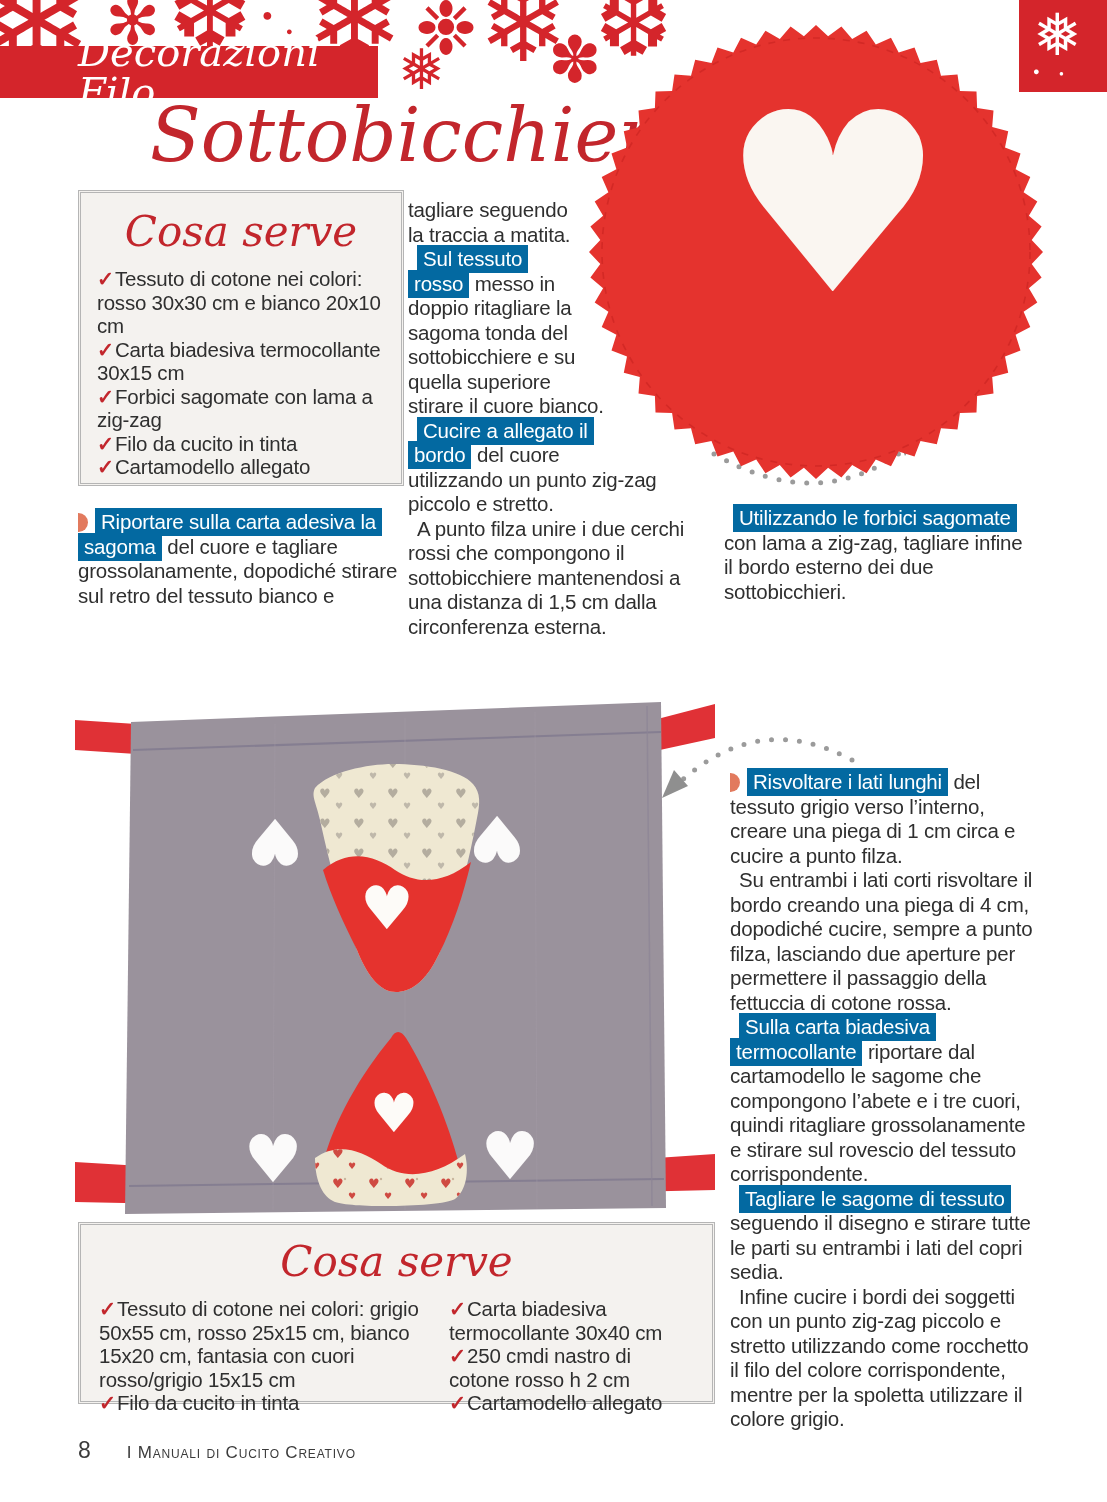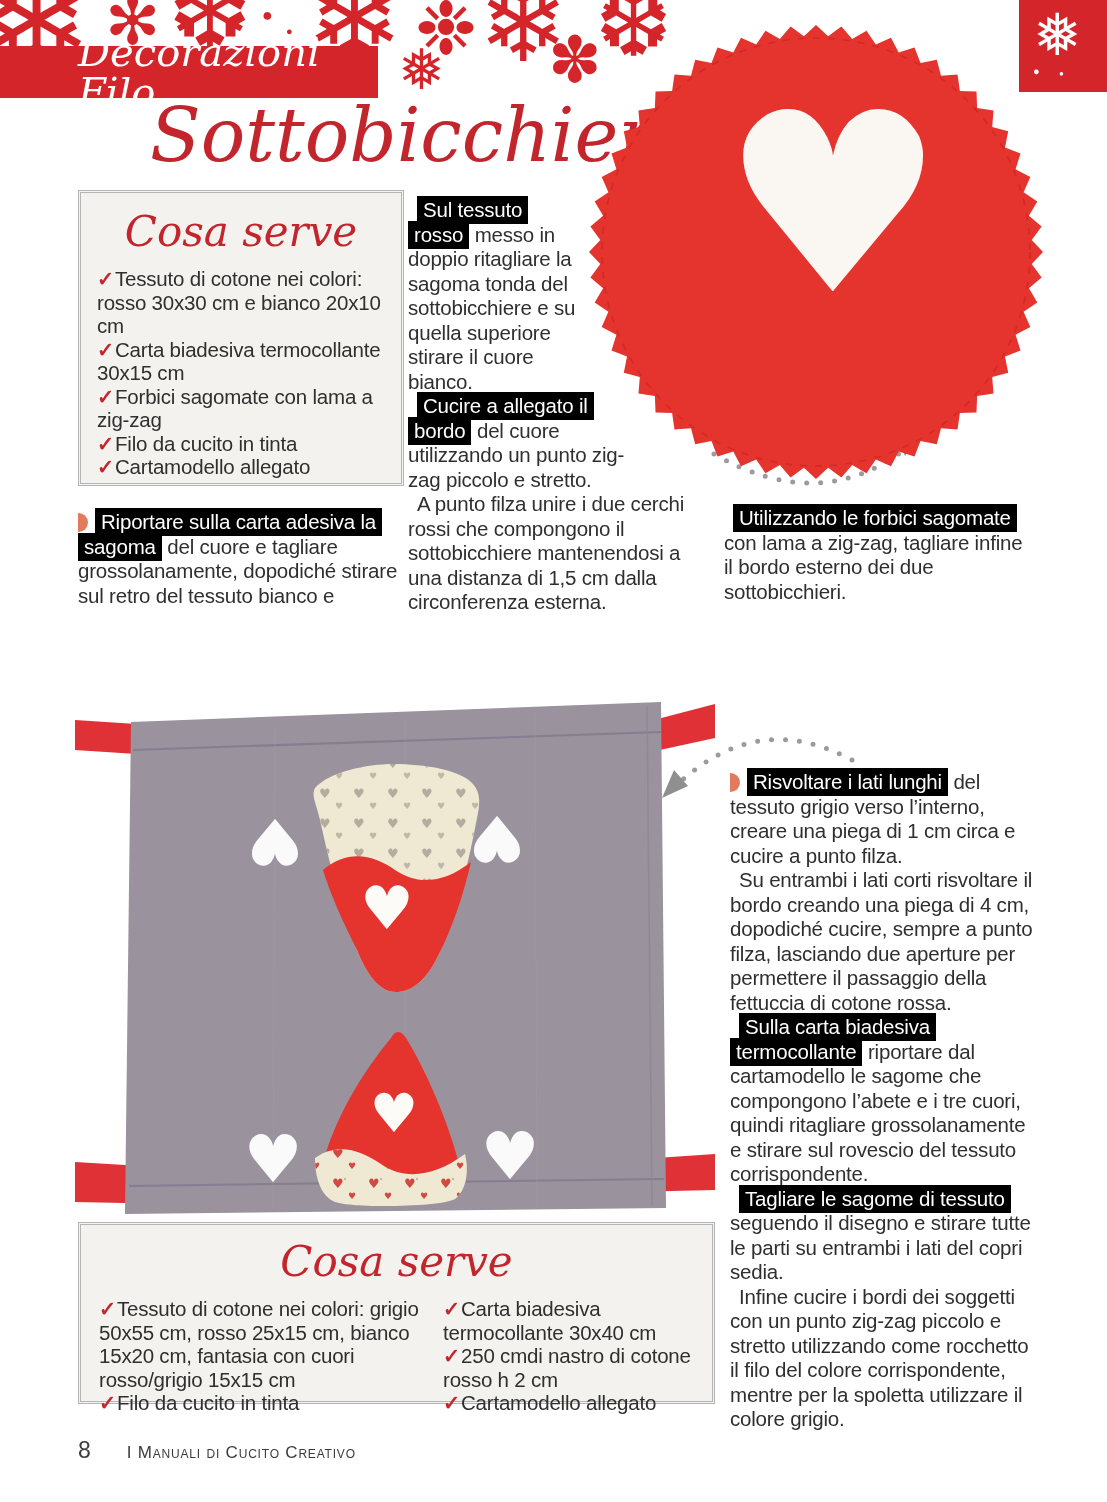--- a/index.html
+++ b/index.html
@@ -26,21 +26,21 @@
   .mat-box{position:absolute;background:#f4f2ef;border:3px double #b5b5b5;box-sizing:border-box;}
   .mat-title{text-align:center;color:#c2262c;font-size:42px;line-height:1;margin:12px 0 14px;}
   .mat-item{font-size:20.5px;line-height:23.5px;color:#2f2f2f;letter-spacing:-0.2px;}
   .check{color:#c2262c;font-weight:bold;margin-right:1px;}
   .mat-cols{display:flex;}
 
   
   .col{position:absolute;}
   .para{margin:0;font-size:20.5px;line-height:24.5px;letter-spacing:-0.2px;color:#2f2f2f;}
   .para.ind{text-indent:9px;}
-  .hl{background:#000000;color:#ffffff;padding:2px 6px 3px;
+  .hl{background:#0369a1;color:#ffffff;padding:2px 6px 3px;
       -webkit-box-decoration-break:clone;box-decoration-break:clone;}
   .step-bullet{display:inline-block;width:10px;height:19px;border-radius:0 10px 10px 0;
                background:#e27a5e;margin-right:7px;vertical-align:-3px;}
   .circle-spacer{float:right;width:132px;height:285px;
                  shape-outside:ellipse(150px 300px at 150px -10px);shape-margin:8px;}
 
   
   .photo{position:absolute;}
 
   
@@ -89,20 +89,21 @@
       </div>
   </div>
 
   <div class="col" style="left:78px;top:510px;width:328px;">
       <p class="para"><span class="step-bullet"></span><span class="hl">Riportare sulla carta adesiva la sagoma</span><span> del cuore e tagliare grossolanamente, dopodiché stirare sul retro del tessuto bianco e</span></p>
     </div>
 
   <div class="col" style="left:408px;top:198px;width:306px;">
     <div class="circle-spacer"></div>
     <div>
+        <p class="para"><span>tagliare seguendo la traccia a matita.</span></p>
         <p class="para ind"><span class="hl">Sul tessuto rosso</span><span> messo in doppio ritagliare la sagoma tonda del sottobicchiere e su quella superiore stirare il cuore bianco.</span></p>
         <p class="para ind"><span class="hl">Cucire a allegato il bordo</span><span> del cuore utilizzando un punto zig-zag piccolo e stretto.</span></p>
         <p class="para ind"><span>A punto filza unire i due cerchi rossi che compongono il sottobicchiere mantenendosi a una distanza di 1,5 cm dalla circonferenza esterna.</span></p>
       </div>
   </div>
 
   <svg class="photo" style="left:578px;top:20px;z-index:3;" width="472" height="466" viewBox="0 0 472 466">
     <polygon id="zigzag" fill="#e5332e" points="465.0,232.0 453.7,244.1 463.6,257.4 450.9,268.2 459.3,282.5 445.6,291.8 452.3,307.0 437.6,314.7 442.5,330.5 427.0,336.5 430.2,352.8 414.2,357.0 415.5,373.5 399.1,375.9 398.5,392.5 381.9,393.1 379.5,409.5 363.0,408.2 358.8,424.2 342.5,421.0 336.5,436.5 320.7,431.6 313.0,446.3 297.8,439.6 288.5,453.3 274.2,444.9 263.4,457.6 250.1,447.7 238.0,459.0 225.9,447.7 212.6,457.6 201.8,444.9 187.5,453.3 178.2,439.6 163.0,446.3 155.3,431.6 139.5,436.5 133.5,421.0 117.2,424.2 113.0,408.2 96.5,409.5 94.1,393.1 77.5,392.5 76.9,375.9 60.5,373.5 61.8,357.0 45.8,352.8 49.0,336.5 33.5,330.5 38.4,314.7 23.7,307.0 30.4,291.8 16.7,282.5 25.1,268.2 12.4,257.4 22.3,244.1 11.0,232.0 22.3,219.9 12.4,206.6 25.1,195.8 16.7,181.5 30.4,172.2 23.7,157.0 38.4,149.3 33.5,133.5 49.0,127.5 45.8,111.2 61.8,107.0 60.5,90.5 76.9,88.1 77.5,71.5 94.1,70.9 96.5,54.5 113.0,55.8 117.2,39.8 133.5,43.0 139.5,27.5 155.3,32.4 163.0,17.7 178.2,24.4 187.5,10.7 201.8,19.1 212.6,6.4 225.9,16.3 238.0,5.0 250.1,16.3 263.4,6.4 274.2,19.1 288.5,10.7 297.8,24.4 313.0,17.7 320.7,32.4 336.5,27.5 342.5,43.0 358.8,39.8 363.0,55.8 379.5,54.5 381.9,70.9 398.5,71.5 399.1,88.1 415.5,90.5 414.2,107.0 430.2,111.2 427.0,127.5 442.5,133.5 437.6,149.3 452.3,157.0 445.6,172.2 459.3,181.5 450.9,195.8 463.6,206.6 453.7,219.9"></polygon>
     <circle cx="238" cy="232" r="214" fill="none" stroke="#c5201f" stroke-width="1.6" stroke-dasharray="7 8" opacity="0.55"></circle>
     <text x="255" y="271" font-size="250" text-anchor="middle" fill="#faf6f1" font-family="DejaVu Sans, sans-serif">♥</text>
@@ -184,21 +185,21 @@
       <p class="para ind"><span>Infine cucire i bordi dei soggetti con un punto zig-zag piccolo e stretto utilizzando come rocchetto il filo del colore corrispondente, mentre per la spoletta utilizzare il colore grigio.</span></p>
     </div>
 
   <div class="mat-box" style="left:78px;top:1222px;width:637px;height:182px;padding:4px 18px 8px;z-index:4;">
     <div class="mat-title script">Cosa serve</div>
     <div class="mat-cols">
       <div style="width:330px;padding-right:14px;">
           <div class="mat-item"><span class="check">✓</span><span>Tessuto di cotone nei colori: grigio 50x55 cm, rosso 25x15 cm, bianco 15x20 cm, fantasia con cuori rosso/grigio 15x15 cm</span></div>
           <div class="mat-item"><span class="check">✓</span><span>Filo da cucito in tinta</span></div>
         </div>
-      <div style="flex:1;">
+      <div style="flex:1;margin-left:6px;">
           <div class="mat-item"><span class="check">✓</span><span>Carta biadesiva termocollante 30x40 cm</span></div>
           <div class="mat-item"><span class="check">✓</span><span>250 cmdi nastro di cotone rosso h 2 cm</span></div>
           <div class="mat-item"><span class="check">✓</span><span>Cartamodello allegato</span></div>
         </div>
     </div>
   </div>
 
   <div class="footer">
     <span class="num">8</span>
     <span class="mag">I Manuali di Cucito Creativo</span>

